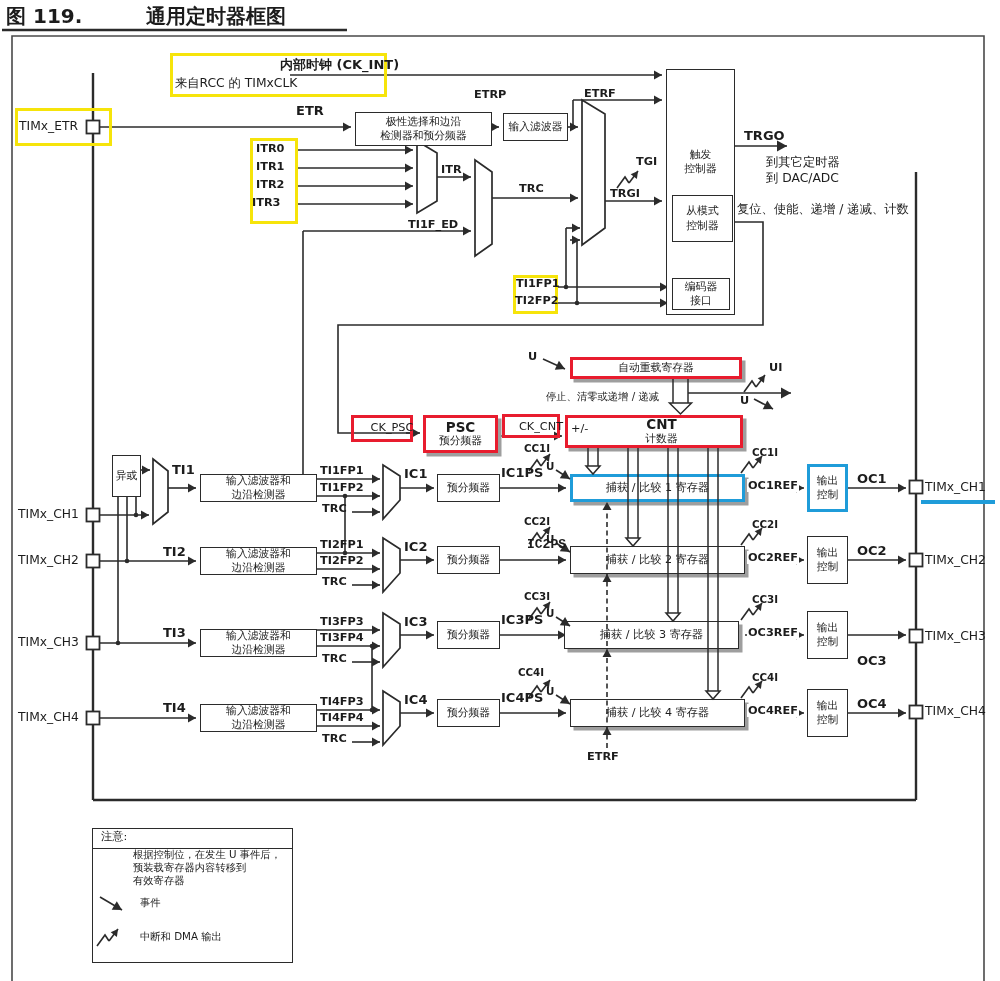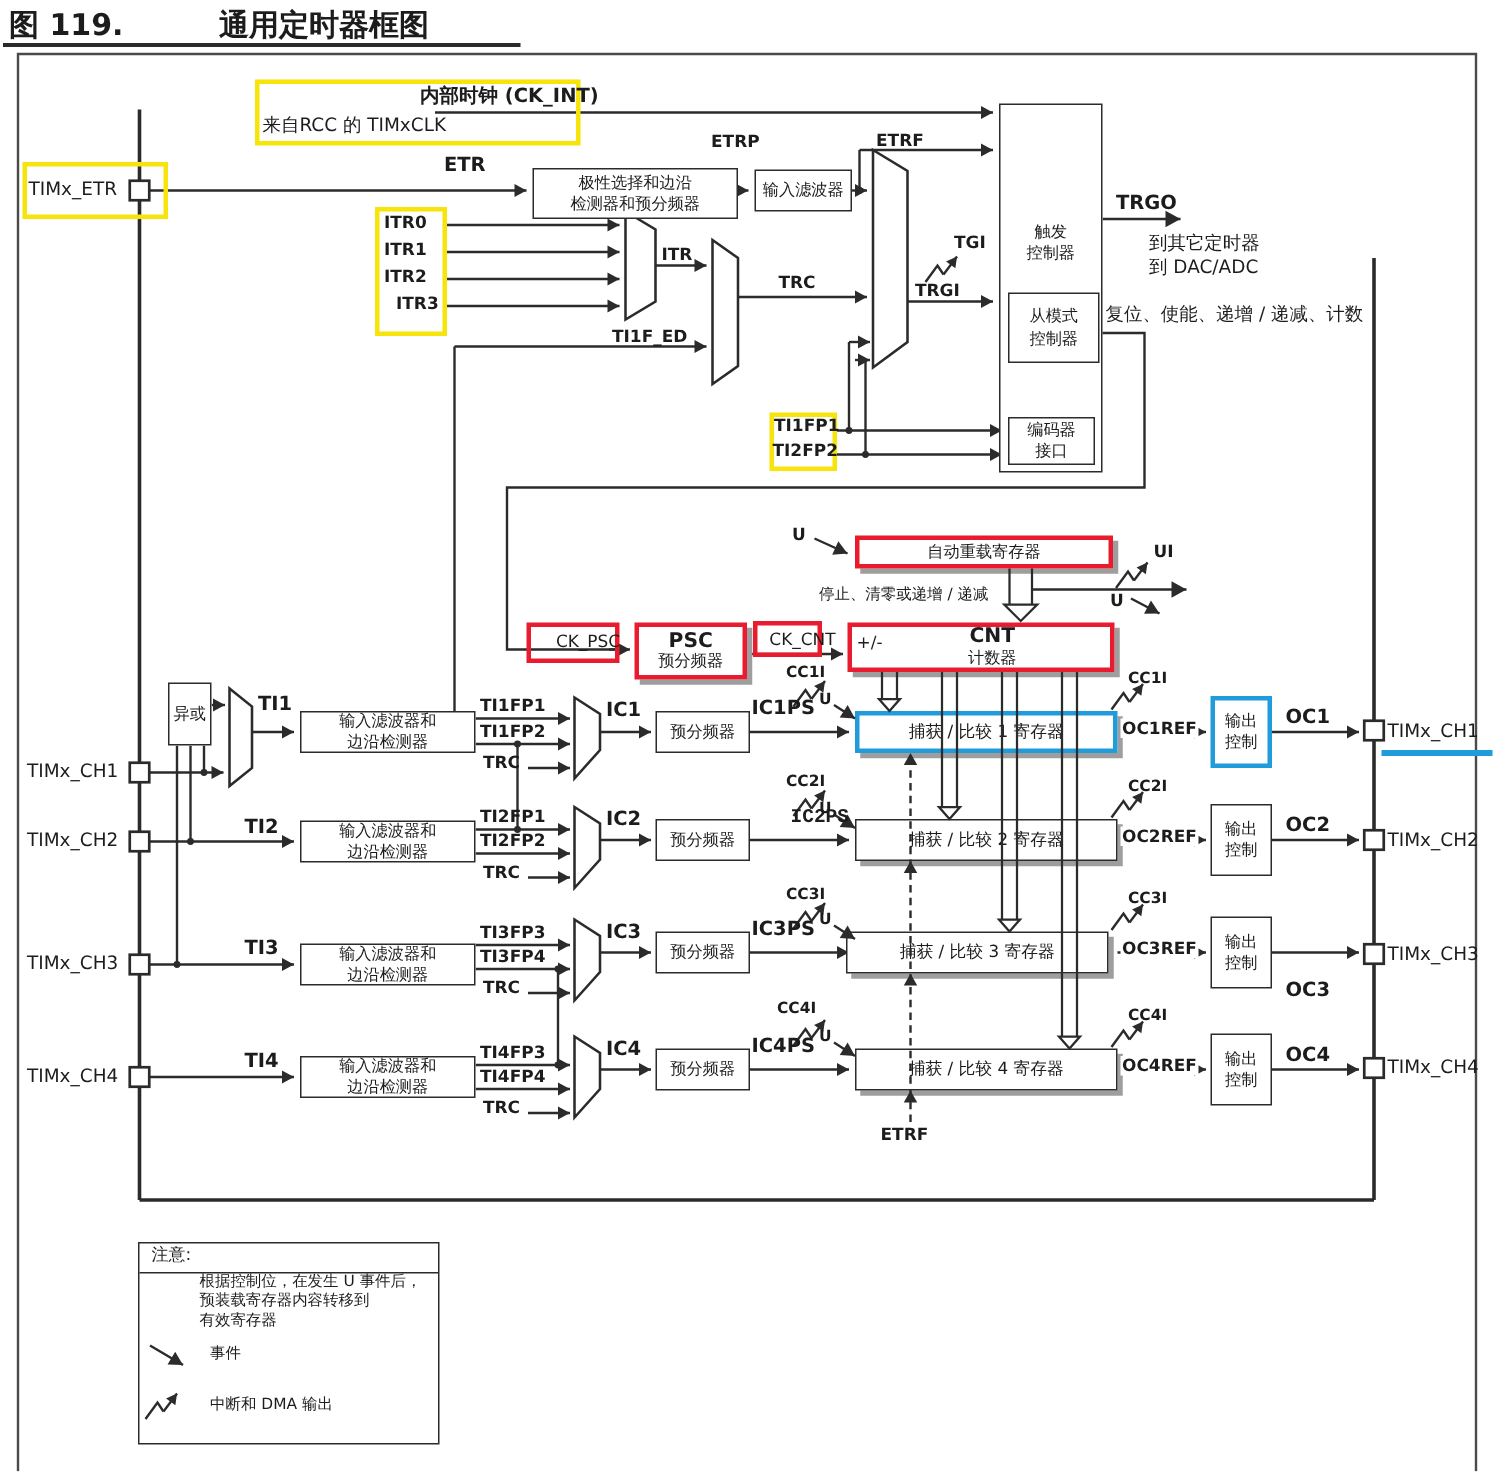--- a/index.html
+++ b/index.html
@@ -191,21 +191,21 @@
       <div class="bx yel" style="left: 15px; top: 108px; width: 97px; height: 38px;"></div>
       <div class="bx yel" style="left: 250px; top: 138px; width: 48px; height: 86px;"></div>
       <div class="bx yel" style="left: 513px; top: 275px; width: 45px; height: 39px;"></div>
       <div class="bx " style="left: 355px; top: 112px; width: 137px; height: 34px;">
         <div>极性选择和边沿</div>
         <div>检测器和预分频器</div>
       </div>
       <div class="bx " style="left: 503px; top: 113px; width: 65px; height: 28px;">
         <div>输入滤波器</div>
       </div>
-      <div class="bx trig" style="left: 666px; top: 69px; width: 69px; height: 246px;">
+      <div class="bx trig" style="left: 666px; top: 69px; width: 69px; height: 246px; font-family: Liberation Mono, monospace;">
         <div>触发</div>
         <div>控制器</div>
       </div>
       <div class="bx " style="left: 672px; top: 195px; width: 61px; height: 47px;">
         <div>从模式</div>
         <div>控制器</div>
       </div>
       <div class="bx " style="left: 672px; top: 278px; width: 58px; height: 32px;">
         <div>编码器</div>
         <div>接口</div>
@@ -213,21 +213,21 @@
       <div class="bx red shad" style="left: 570px; top: 357px; width: 172px; height: 22px;">
         <div>自动重载寄存器</div>
       </div>
       <div class="bx red shad hd" style="left: 423px; top: 415px; width: 75px; height: 38px;">
         <div>PSC</div>
         <div>预分频器</div>
       </div>
       <div class="bx red nofill hi b11" style="left: 351px; top: 415px; width: 62px; height: 27px;">
         <div>CK_PSC</div>
       </div>
-      <div class="bx red nofill hi b11" style="left: 502px; top: 414px; width: 46px; height: 24px;">
+      <div class="bx red nofill hi b11" style="left: 502px; top: 414px; width: 58px; height: 24px;">
         <div>CK_CNT</div>
       </div>
       <div class="bx red shad hd" style="left: 565px; top: 415px; width: 178px; height: 33px; padding-left: 15px;">
         <div>CNT</div>
         <div>计数器</div>
       </div>
       <div class="bx " style="left: 112px; top: 455px; width: 29px; height: 42px;">
         <div>异或</div>
       </div>
       <div class="bx " style="left: 200px; top: 474px; width: 117px; height: 28px;">
@@ -416,21 +416,21 @@
   <div id="labels">
       <span class="lb f12b" style="left: 280px; top: 58px;">内部时钟 (CK_INT)</span>
       <span class="lb f12" style="left: 175px; top: 76px;">来自RCC 的 TIMxCLK</span>
       <span class="lb f12" style="left: 19px; top: 119px;">TIMx_ETR</span>
       <span class="lb f12b" style="left: 296px; top: 104px;">ETR</span>
       <span class="lb f11b" style="left: 474px; top: 88px;">ETRP</span>
       <span class="lb f11b" style="left: 584px; top: 87px;">ETRF</span>
       <span class="lb f11b" style="left: 256px; top: 142px;">ITR0</span>
       <span class="lb f11b" style="left: 256px; top: 160px;">ITR1</span>
       <span class="lb f11b" style="left: 256px; top: 178px;">ITR2</span>
-      <span class="lb f11b" style="left: 264px; top: 196px;">ITR3</span>
+      <span class="lb f11b" style="left: 252px; top: 196px;">ITR3</span>
       <span class="lb f11b" style="left: 441px; top: 163px;">ITR</span>
       <span class="lb f11b" style="left: 408px; top: 218px;">TI1F_ED</span>
       <span class="lb f11b" style="left: 519px; top: 182px;">TRC</span>
       <span class="lb f11b" style="left: 636px; top: 155px;">TGI</span>
       <span class="lb f11b" style="left: 610px; top: 187px;">TRGI</span>
       <span class="lb f12b" style="left: 744px; top: 129px;">TRGO</span>
       <span class="lb f12" style="left: 766px; top: 155px;">到其它定时器</span>
       <span class="lb f12" style="left: 766px; top: 171px;">到 DAC/ADC</span>
       <span class="lb f12" style="left: 737px; top: 202px;">复位、使能、递增 / 递减、计数</span>
       <span class="lb f11b" style="left: 516px; top: 277px;">TI1FP1</span>

